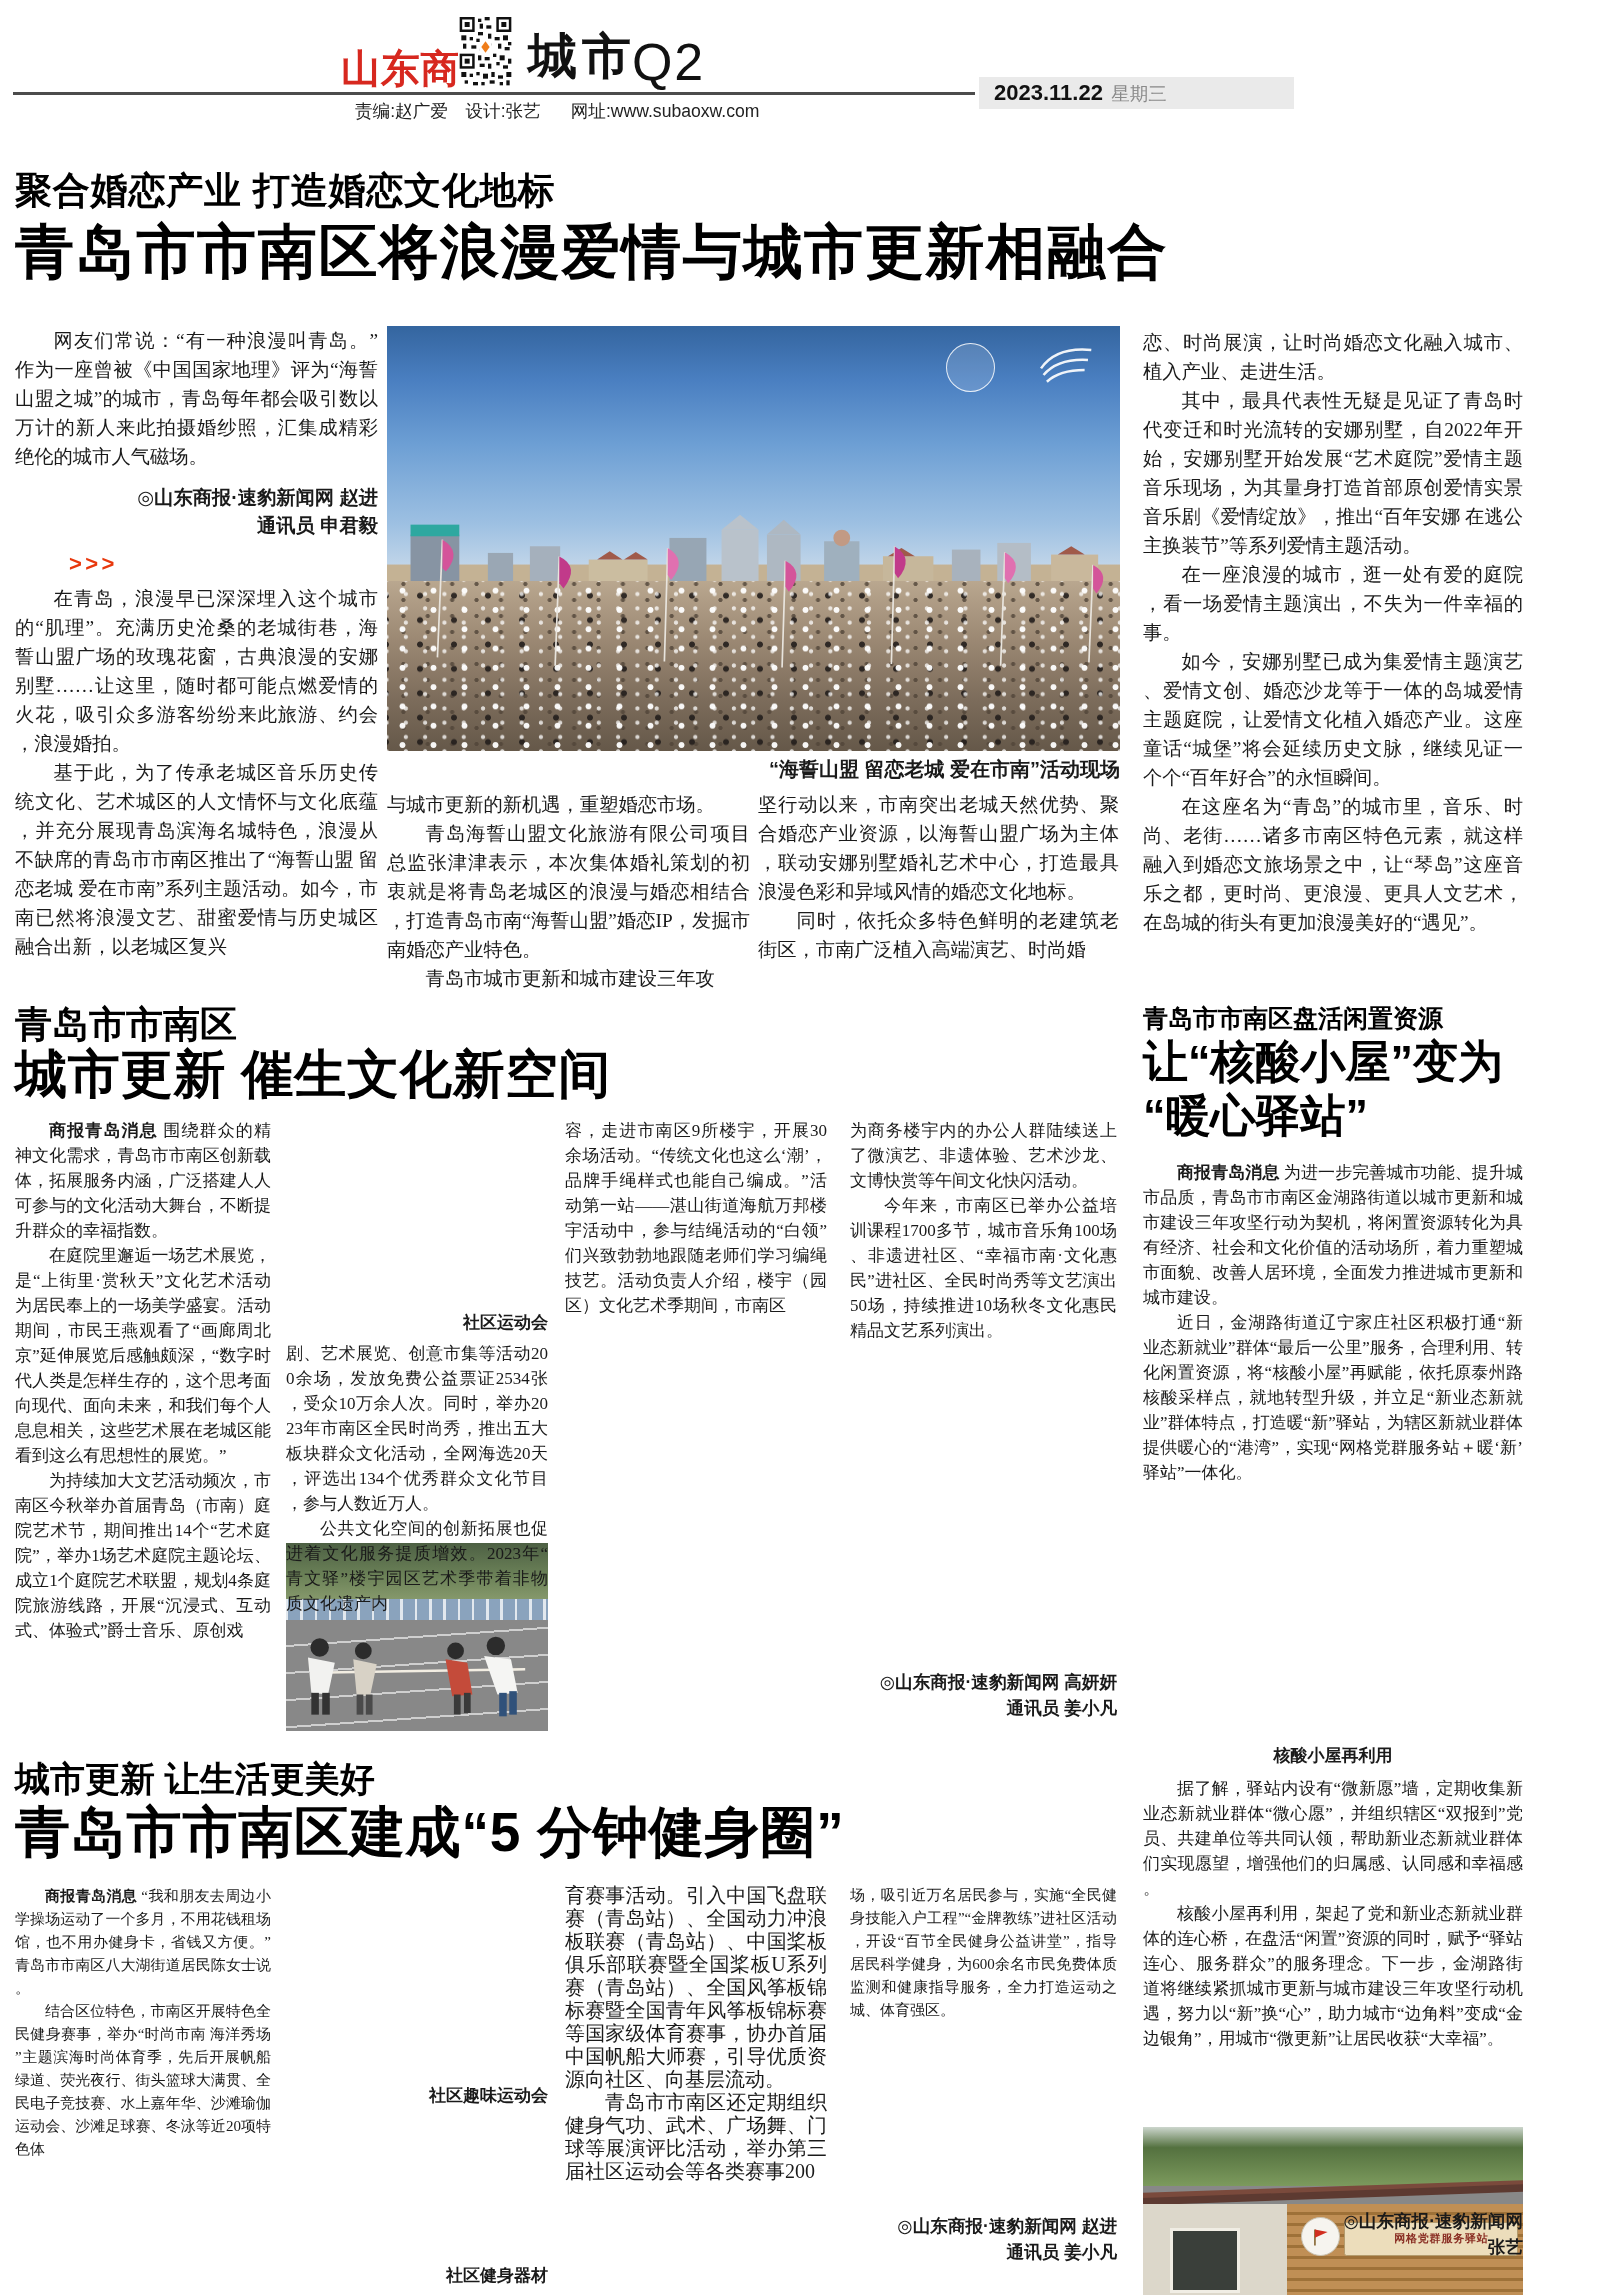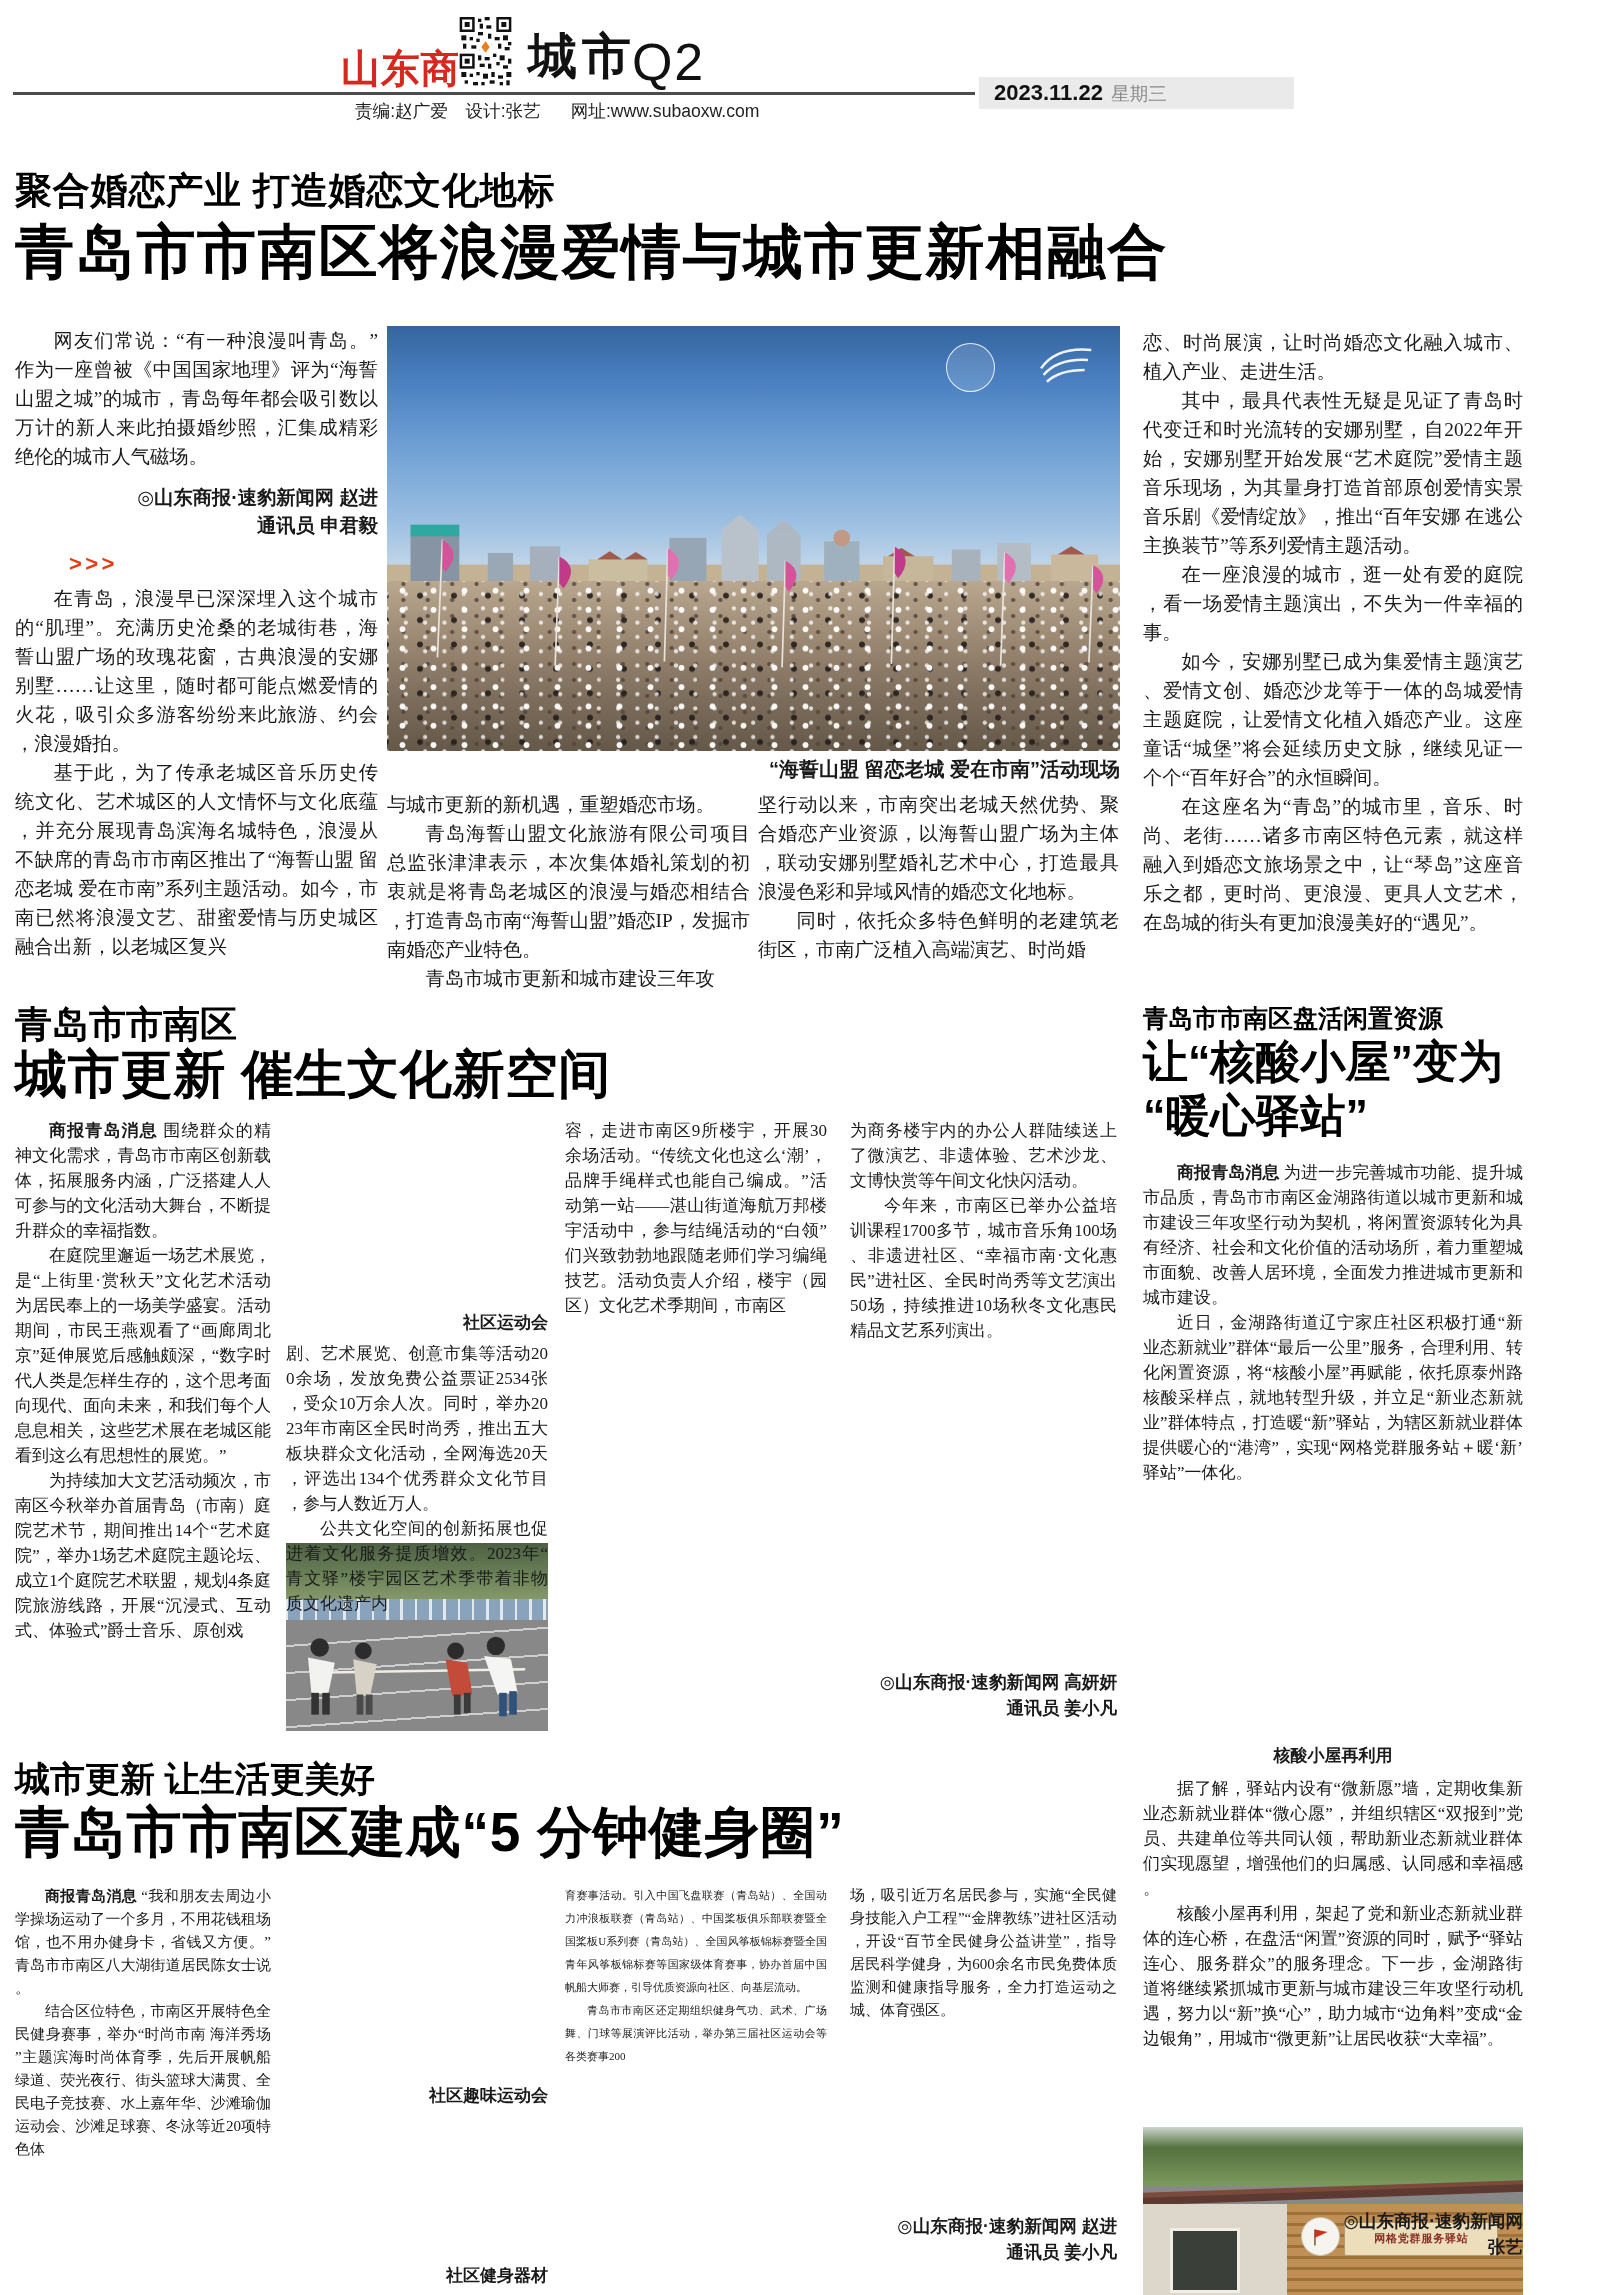--- a/index.html
+++ b/index.html
@@ -60,21 +60,21 @@
   .caption-hut{left:1143px;top:1744px;width:380px;text-align:center;font-size:17px;}
   .sta-body2{left:1143px;top:1776px;width:380px;height:427px;font-size:17px;line-height:25px;}
   .sta-byline{left:1143px;top:2208px;width:380px;font-size:17.6px;line-height:26px;}
 
   
   .fit-kicker{left:15px;top:1756px;font-size:35px;font-weight:700;color:#000;}
   .fit-headline{left:15px;top:1796px;font-size:55px;font-weight:900;color:#000;letter-spacing:0.8px;}
   .fit-colA{left:15px;top:1884px;width:256px;height:408px;font-size:15px;line-height:23px;}
   .caption-fun{left:286px;top:2084px;width:262px;text-align:right;font-size:17px;}
   .caption-gym{left:286px;top:2264px;width:262px;text-align:right;font-size:17px;}
-  .fit-colC{left:565px;top:1884px;width:262px;height:408px;font-size:11px;line-height:23px;}
+  .fit-colC{left:565px;top:1884px;width:262px;height:408px;font-size:20px;line-height:23px;}
   .fit-colD{left:850px;top:1884px;width:267px;height:328px;font-size:15px;line-height:23px;}
   .fit-byline{left:850px;top:2213px;width:267px;font-size:17.6px;line-height:26px;}
 
   
   .ph{position:relative;background:#888;}
   .layer{position:absolute;left:0;right:0;}
   
   .pm-sky{top:0;height:58%;background:linear-gradient(180deg,#34659f 0%,#4a7fc1 22%,#6d9fd4 48%,#9dc0e2 80%,#c7d9ea 100%);}
   .pm-skyline{top:44%;height:18%;}
   .pm-crowd{bottom:0;height:40%;
@@ -96,21 +96,21 @@
   .ps-track{top:41%;height:59%;background:linear-gradient(180deg,#b8503c,#c05a44 60%,#a94836);
     background-image:repeating-linear-gradient(176deg,rgba(255,255,255,0) 0 25px,rgba(255,255,255,.6) 25px 27px);}
   
   .ph-sky2{top:0;height:10%;background:#ccd6cd;}
   .ph-leaves{top:0;height:26%;background:linear-gradient(180deg,rgba(204,214,205,.9) 0%,#54713f 35%,#7c9a5d 100%);}
   .ph-wood{top:34%;height:66%;left:38%;right:0;
     background:repeating-linear-gradient(180deg,#c08f55 0 8.4px,#9e7138 8.4px 11px);}
   .ph-wall{top:34%;height:66%;left:0;width:38%;background:#dcd7ca;}
   .ph-window{position:absolute;left:7%;top:45%;width:17%;height:26%;background:#3a3f3a;border:3.4px solid #f0ede4;}
   .ph-sign{position:absolute;left:53%;top:42%;width:40%;height:32px;background:#ecddbb;border:0.8px solid #b49b6c;
-           border-radius:2.5px;display:flex;align-items:center;justify-content:center;}
+           border-radius:2.5px;display:flex;align-items:center;justify-content:center;padding-left:20px;}
   .ph-sign span{font-size:11px;font-weight:bold;color:#8a2f24;letter-spacing:0.8px;}
   .ph-round{position:absolute;left:41.5%;top:40%;width:37px;height:37px;border-radius:50%;background:#f6f4ef;
             border:0.8px solid #c9c2b2;display:flex;align-items:center;justify-content:center;}
 </style>
 </head>
 <body>
 
 <div class="abs masthead sans">山东商报</div>
 
 <div class="abs qr">

